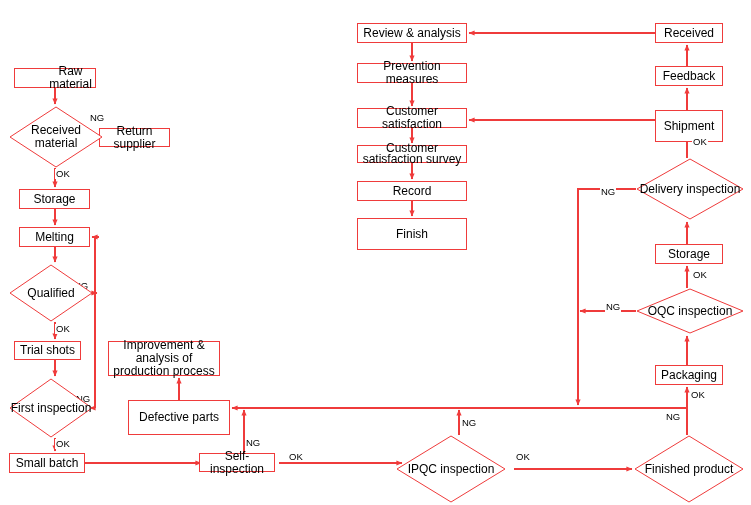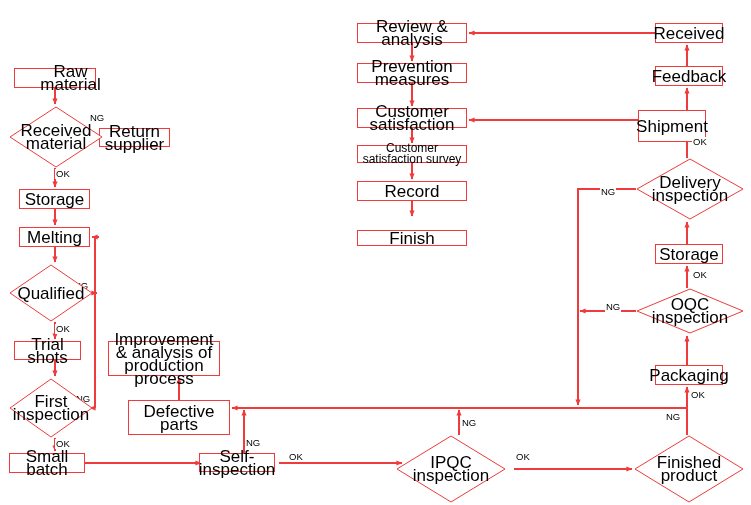--- a/index.html
+++ b/index.html
@@ -2,21 +2,21 @@
 <html><head>
 <meta charset="utf-8">
 <style>
   html,body{margin:0;padding:0;background:#ffffff;}
   body{font-family:"Liberation Sans","DejaVu Sans",sans-serif;}
   #canvas{position:relative;width:751px;height:505px;background:#ffffff;overflow:hidden;}
   #wires{position:absolute;left:0;top:0;width:751px;height:505px;}
 
   .node{position:absolute;box-sizing:border-box;display:flex;align-items:center;
         justify-content:center;text-align:center;color:#000000;background:#ffffff;
-        font-size:17px;line-height:13px;}
+        font-size:12px;line-height:13px;}
   .proc{border:1px solid #ef3b3b;}
   .proc .txt{padding:0 3px;}
   .dec{background:transparent;border:none;}
   .dec .dlabel{position:relative;z-index:2;color:#000;pointer-events:none;}
   .dec .dia{position:absolute;left:0;top:0;width:100%;height:100%;z-index:1;}
 
   .elabel{position:absolute;font-size:9.5px;color:#000000;line-height:10px;
           background:#ffffff;padding:0 1px;white-space:nowrap;}
   .small{font-size:12px;line-height:11px;}
 </style>
@@ -195,21 +195,21 @@
     <span class="txt">Storage</span>
   </div>
 
   <div class="node dec" style="left:636px;top:158px;width:108px;height:62px;">
     <svg class="dia" viewBox="0 0 108 62" preserveAspectRatio="none">
       <polygon points="54,1 107,31 54,61 1,31" fill="#ffffff" stroke="#ef3b3b" stroke-width="1"></polygon>
     </svg>
     <span class="dlabel">Delivery inspection</span>
   </div>
 
-  <div class="node proc" style="left:638px;top:110px;width:68px;height:32px;">
+  <div class="node proc" style="left:655px;top:110px;width:68px;height:32px;">
     <span class="txt">Shipment</span>
   </div>
 
   <div class="node proc" style="left:655px;top:66px;width:68px;height:20px;">
     <span class="txt">Feedback</span>
   </div>
 
   <div class="node proc" style="left:655px;top:23px;width:68px;height:20px;">
     <span class="txt">Received</span>
   </div>
@@ -227,21 +227,21 @@
   </div>
 
   <div class="node proc small" style="left:357px;top:145px;width:110px;height:18px;">
     <span class="txt">Customer satisfaction survey</span>
   </div>
 
   <div class="node proc" style="left:357px;top:181px;width:110px;height:20px;">
     <span class="txt">Record</span>
   </div>
 
-  <div class="node proc" style="left:357px;top:230px;width:110px;height:16px;">
+  <div class="node proc" style="left:357px;top:218px;width:110px;height:32px;">
     <span class="txt">Finish</span>
   </div>
 
   <span class="elabel" style="left:89px;top:113px;">NG</span>
   <span class="elabel" style="left:55px;top:169px;">OK</span>
   <span class="elabel" style="left:73px;top:281px;">NG</span>
   <span class="elabel" style="left:55px;top:324px;">OK</span>
   <span class="elabel" style="left:75px;top:394px;">NG</span>
   <span class="elabel" style="left:55px;top:439px;">OK</span>
   <span class="elabel" style="left:245px;top:438px;">NG</span>

